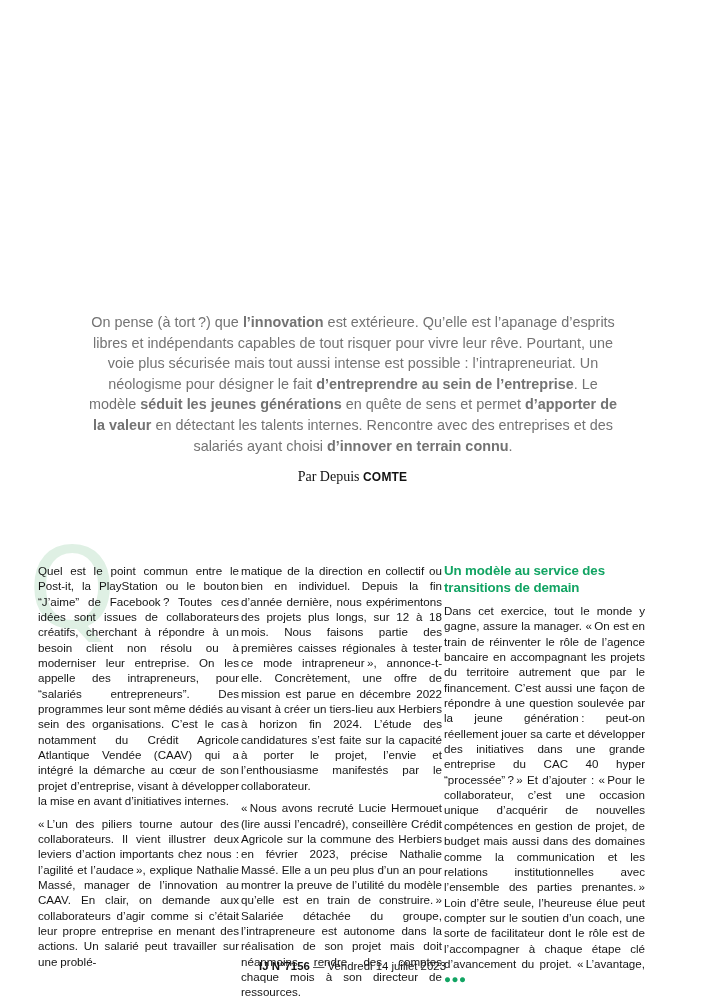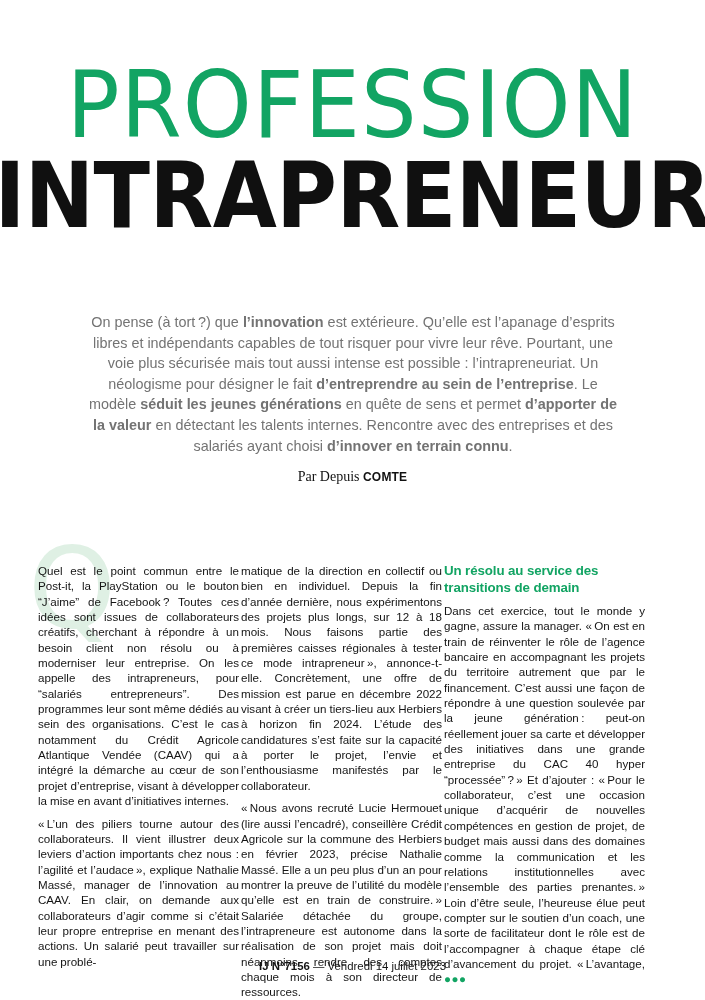--- a/index.html
+++ b/index.html
@@ -149,24 +149,20 @@
     font-size: 11.4px;
     color: #141414;
   }
   .footer .f-bold { font-weight: 700; }
 </style>
 </head>
 <body>
 
 <div class="page">
 
-  <div class="title-block">
-    <div class="title-line1">PROFESSION</div>
-    <div class="title-line2">INTRAPRENEUR</div>
-  </div>
 
   <div class="intro" id="intro"><span>On pense (à tort ?) que </span><b>l’innovation</b><span> est extérieure. Qu’elle est l’apanage d’esprits libres et indépendants capables de tout risquer pour vivre leur rêve. Pourtant, une voie plus sécurisée mais tout aussi intense est possible : l’intrapreneuriat. Un néologisme pour désigner le fait </span><b>d’entreprendre au sein de l’entreprise</b><span>. Le modèle </span><b>séduit les jeunes générations</b><span> en quête de sens et permet </span><b>d’apporter de la valeur</b><span> en détectant les talents internes. Rencontre avec des entreprises et des salariés ayant choisi </span><b>d’innover en terrain connu</b><span>.</span></div>
 
   <div class="byline">
     <span class="by-serif">Par Depuis </span><span class="by-name">COMTE</span>
   </div>
 
   <div class="dropcap-watermark">Q</div>
 
   <div class="columns">
@@ -175,21 +171,21 @@
       <p>Quel est le point commun entre le Post-it, la PlayStation ou le bouton “J’aime” de Facebook ? Toutes ces idées sont issues de collaborateurs créatifs, cherchant à répondre à un besoin client non résolu ou à moderniser leur entreprise. On les appelle des intrapreneurs, pour “salariés entrepreneurs”. Des programmes leur sont même dédiés au sein des organisations. C’est le cas notamment du Crédit Agricole Atlantique Vendée (CAAV) qui a intégré la démarche au cœur de son projet d’entreprise, visant à développer la mise en avant d’initiatives internes.</p>
       <p>« L’un des piliers tourne autour des collaborateurs. Il vient illustrer deux leviers d’action importants chez nous : l’agilité et l’audace », explique Nathalie Massé, manager de l’innovation au CAAV. En clair, on demande aux collaborateurs d’agir comme si c’était leur propre entreprise en menant des actions. Un salarié peut travailler sur une problé-</p>
     </div>
 
     <div class="col">
       <p>matique de la direction en collectif ou bien en individuel. Depuis la fin d’année dernière, nous expérimentons des projets plus longs, sur 12 à 18 mois. Nous faisons partie des premières caisses régionales à tester ce mode intrapreneur », annonce-t-elle. Concrètement, une offre de mission est parue en décembre 2022 visant à créer un tiers-lieu aux Herbiers à horizon fin 2024. L’étude des candidatures s’est faite sur la capacité à porter le projet, l’envie et l’enthousiasme manifestés par le collaborateur.</p>
       <p>« Nous avons recruté Lucie Hermouet (lire aussi l’encadré), conseillère Crédit Agricole sur la commune des Herbiers en février 2023, précise Nathalie Massé. Elle a un peu plus d’un an pour montrer la preuve de l’utilité du modèle qu’elle est en train de construire. » Salariée détachée du groupe, l’intrapreneure est autonome dans la réalisation de son projet mais doit néanmoins rendre des comptes chaque mois à son directeur de ressources.</p>
     </div>
 
     <div class="col">
-      <h2 class="sub-head">Un résolu au service des transitions de demain</h2>
+      <h2 class="sub-head">Un modèle au service des transitions de demain</h2>
       <p id="col3-last"><span>Dans cet exercice, tout le monde y gagne, assure la manager. « On est en train de réinventer le rôle de l’agence bancaire en accompagnant les projets du territoire autrement que par le financement. C’est aussi une façon de répondre à une question soulevée par la jeune génération : peut-on réellement jouer sa carte et développer des initiatives dans une grande entreprise du CAC 40 hyper “processée” ? » Et d’ajouter : « Pour le collaborateur, c’est une occasion unique d’acquérir de nouvelles compétences en gestion de projet, de budget mais aussi dans des domaines comme la communication et les relations institutionnelles avec l’ensemble des parties prenantes. » Loin d’être seule, l’heureuse élue peut compter sur le soutien d’un coach, une sorte de facilitateur dont le rôle est de l’accompagner à chaque étape clé d’avancement du projet. « L’avantage, </span><span class="dots">●●●</span></p>
     </div>
 
   </div>
 
   <div class="footer">
     <span class="f-bold">IJ N°7156</span><span> — Vendredi 14 juillet 2023</span>
   </div>
 
 </div>

